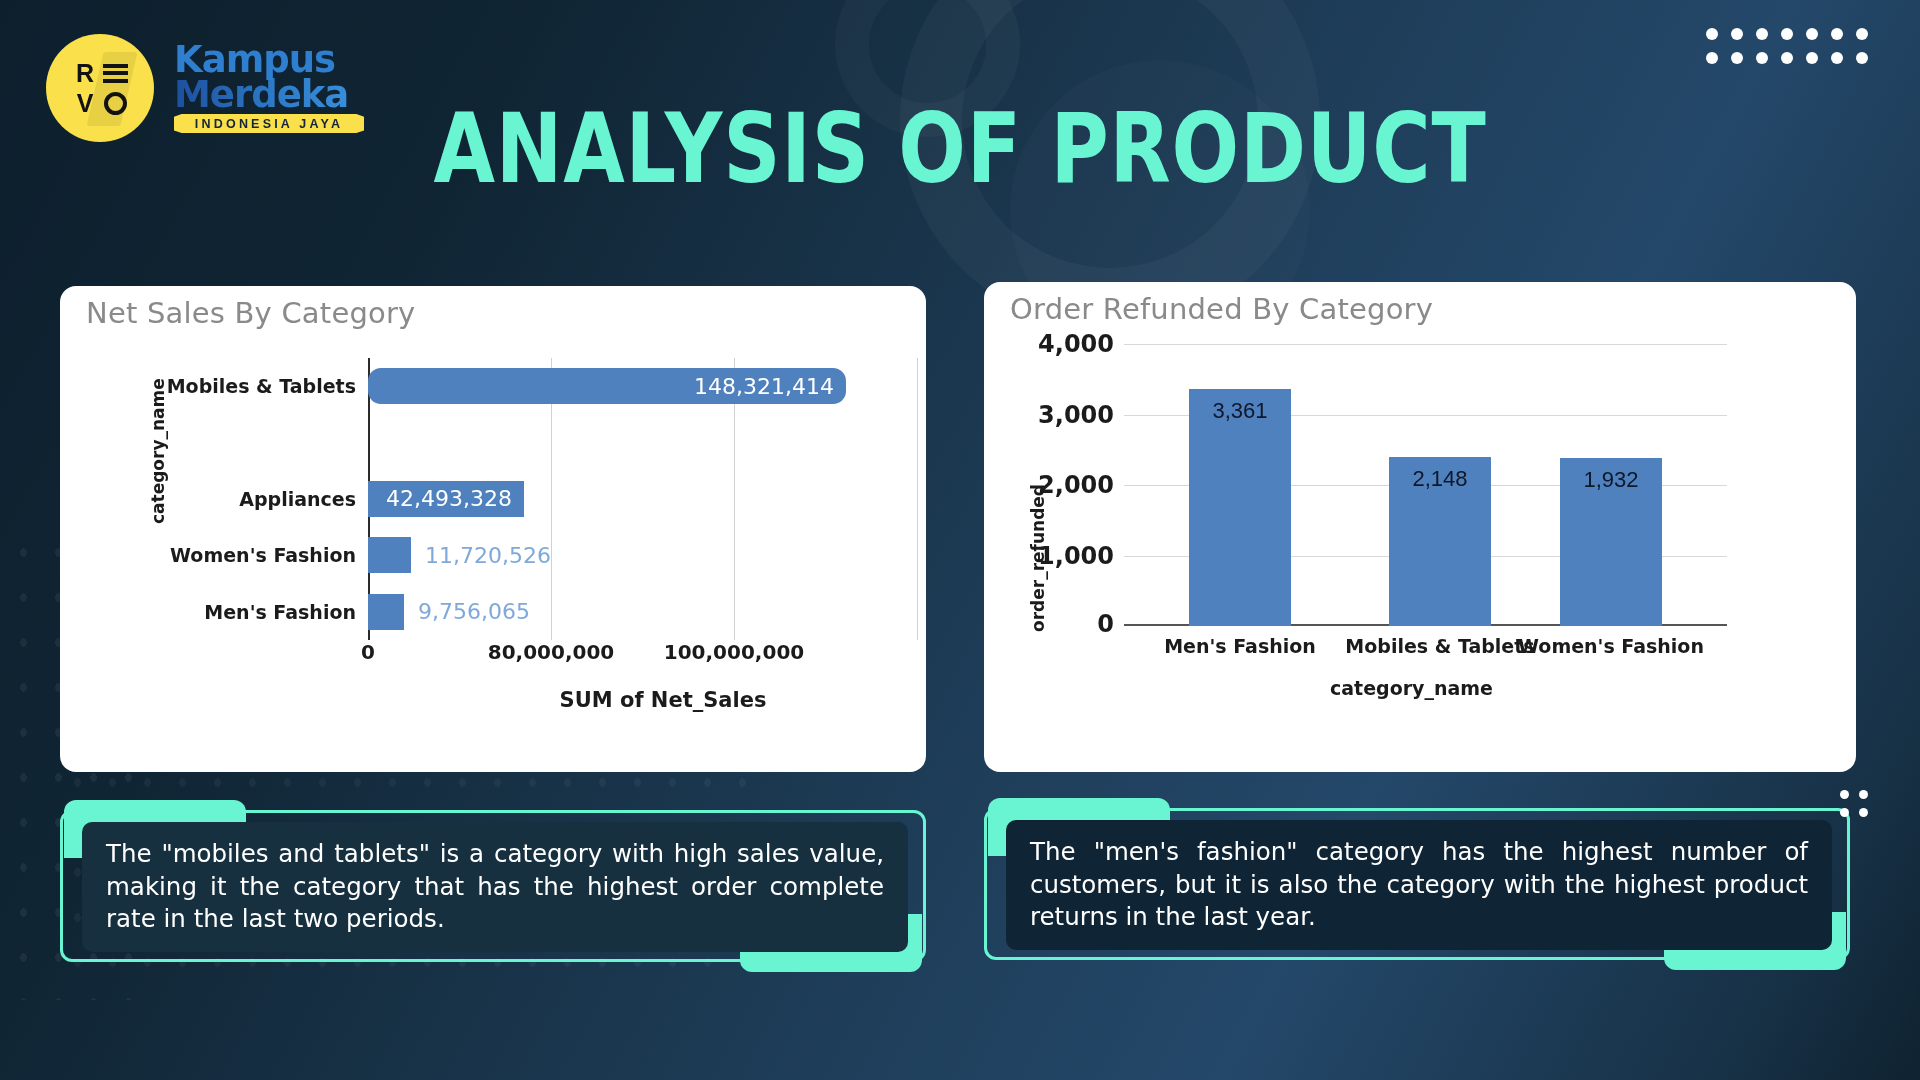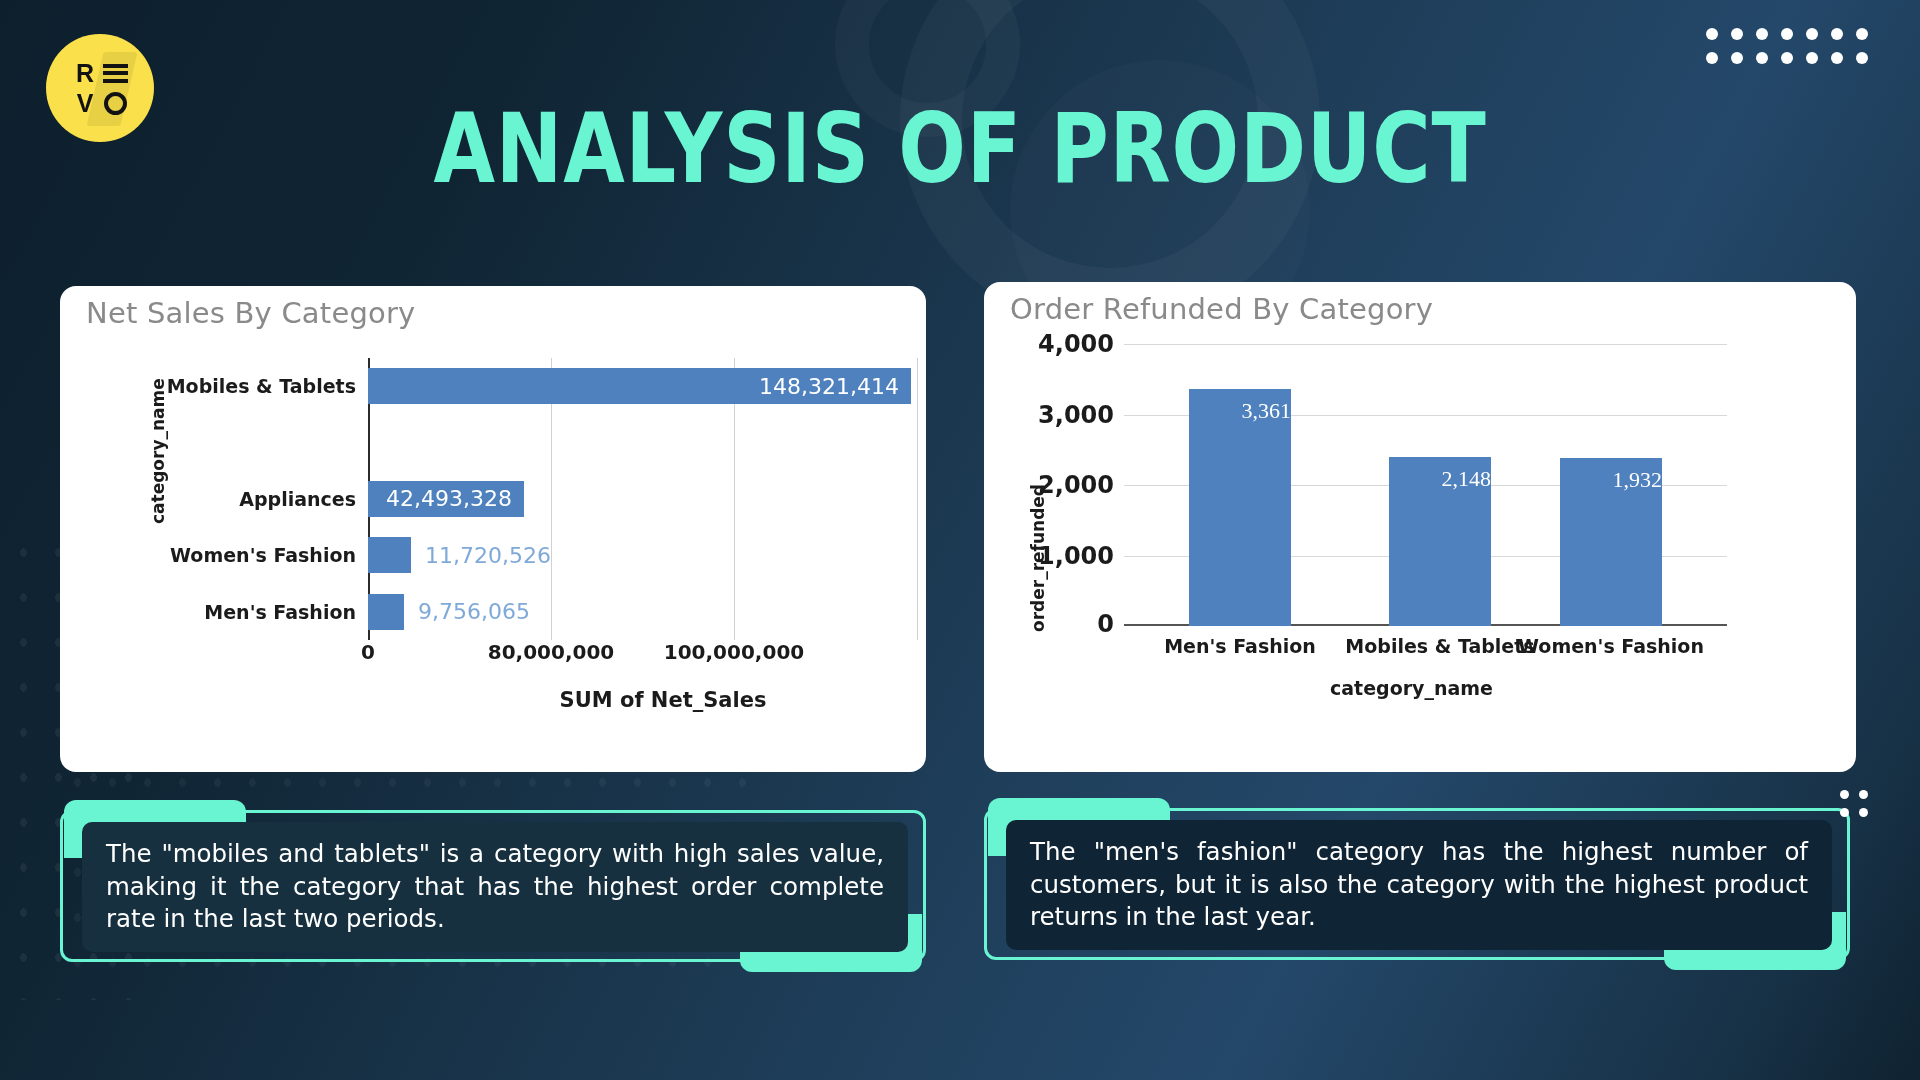--- a/index.html
+++ b/index.html
@@ -348,23 +348,23 @@
   }
   .vc-bar {
     position: absolute;
     bottom: 0;
     width: 102px;
     background: #4e81bd;
   }
   .vc-bar .vval {
     position: absolute;
     left: 0; right: 0; top: 9px;
-    text-align: right;
-    color: #ffffff;
-    font-family: Liberation Serif, serif;
+    text-align: center;
+    color: #0f172a;
+    font-family: Liberation Sans, sans-serif;
     font-size: 22px;
   }
   .vc-xlab {
     position: absolute;
     top: calc(100% + 9px);
     left: 50%;
     transform: translateX(-50%);
     white-space: nowrap;
     font-family: "DejaVu Sans", sans-serif;
     font-size: 19px;
@@ -467,20 +467,25 @@
         <span>R</span>
         <span class="revo-bars">
             <i></i>
             <i></i>
             <i></i>
           </span>
         <span>V</span>
         <span class="revo-o"></span>
       </div>
     </div>
+    <div class="km-logo">
+      <div class="km-line1">Kampus</div>
+      <div class="km-line2">Merdeka</div>
+      <div class="km-ribbon">INDONESIA JAYA</div>
+    </div>
   </div>
 
   <div class="dotgrid">
     <span></span>
       <span></span>
     <span></span>
       <span></span>
     <span></span>
       <span></span>
     <span></span>
@@ -504,21 +509,21 @@
       <div class="hc-plot">
         <div class="hc-axisline"></div>
         <div class="hc-gridline" style="left:183px;"></div>
         <div class="hc-gridline" style="left:366px;"></div>
         <div class="hc-gridline" style="left:549px;"></div>
 
         <div class="hc-rows">
 
           <div class="hc-row" style="top:0px;">
             <div class="hc-catlabel">Mobiles &amp; Tablets</div>
-            <div class="hc-bar" style="width:543px;">
+            <div class="hc-bar" style="width:478px;border-radius:13px;">
               <span class="val-in">148,321,414</span>
             </div>
           </div>
 
 
           <div class="hc-row" style="top:112.8px;">
             <div class="hc-catlabel">Appliances</div>
             <div class="hc-bar" style="width:156px;">
               <span class="val-in">42,493,328</span>
             </div>

